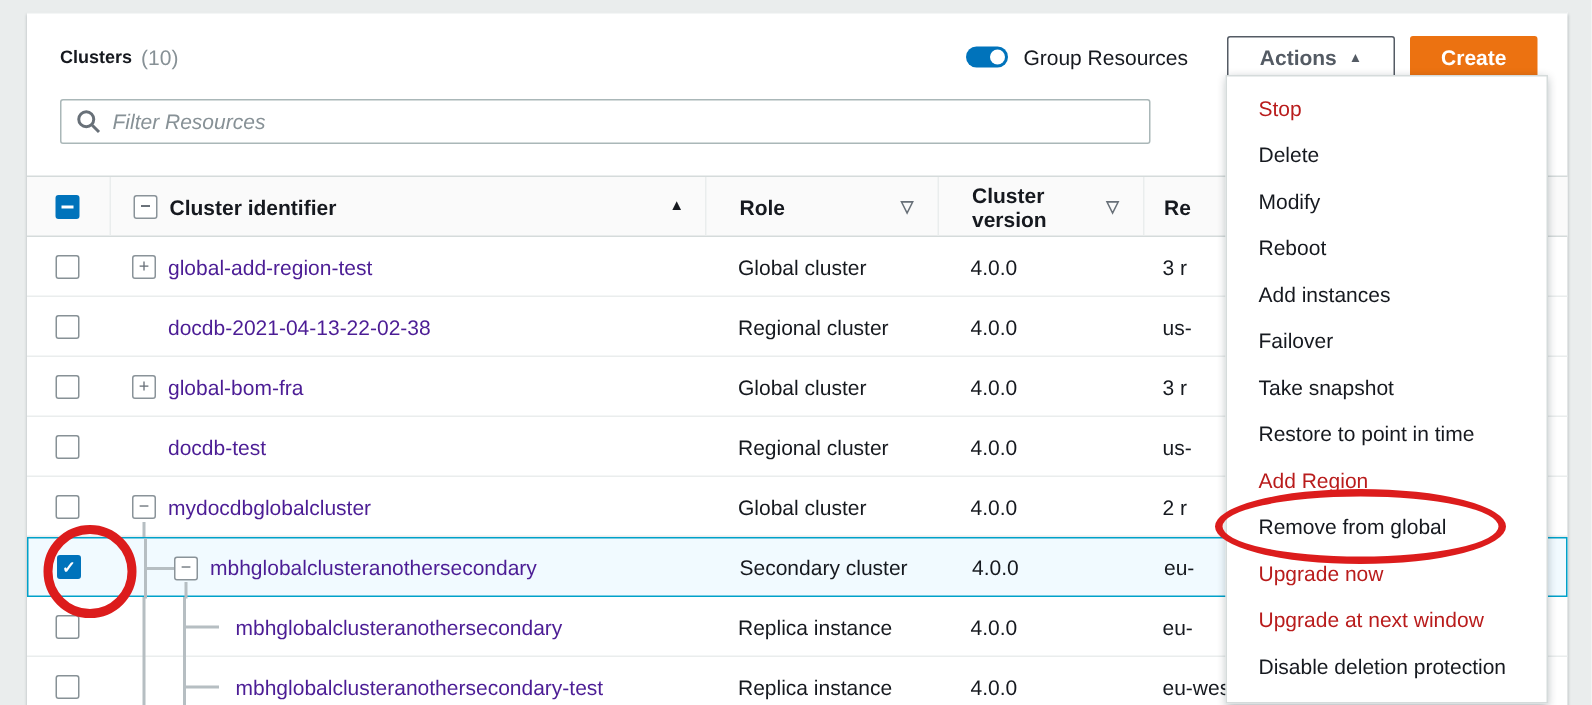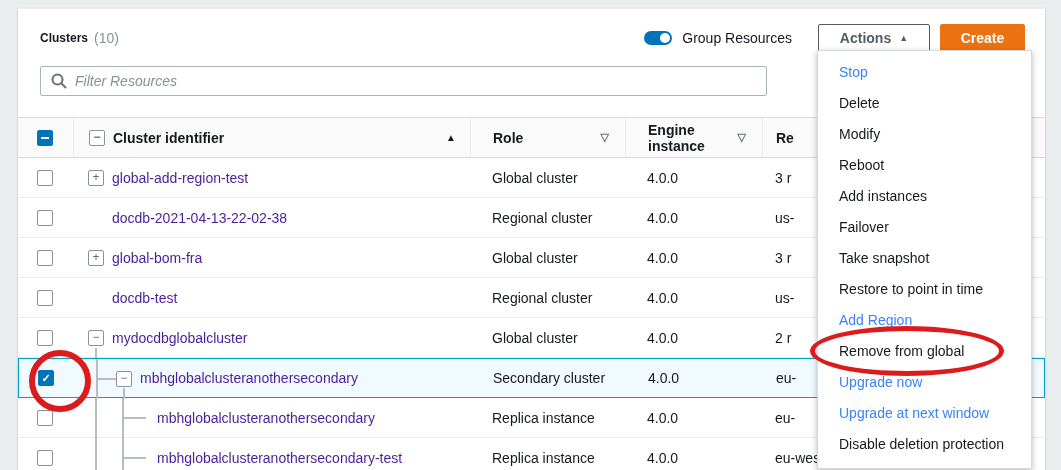--- a/index.html
+++ b/index.html
@@ -54,21 +54,21 @@
   .exp-l1{left:15px;} .exp-l2{left:42px;}
   .tree{position:absolute;background:#b6bec2;}
   .link{color:#4c1d95;text-decoration:none;cursor:pointer;white-space:nowrap;}
   .ind-1{margin-left:39px;} .ind-2{margin-left:66px;} .ind-3{margin-left:84px;}
   .row-selected{background:#f1faff;border:1px solid #00a1c9;border-bottom:1px solid #00a1c9;}
   .status-ok-icon{width:15px;height:15px;flex:none;}
   
   .dropdown{position:absolute;left:817px;top:50px;width:213px;z-index:10;background:#fff;
             border:1px solid #d5dbdb;box-shadow:0 2px 6px rgba(0,28,36,.3);padding:6px 0 8px 0;}
   .menu-item{height:31px;line-height:31px;padding-left:21px;font-size:14px;color:#16191f;cursor:pointer;white-space:nowrap;}
-  .menu-item.disabled{color:#3b82f6;cursor:default;}
+  .menu-item.disabled{color:#b91c1c;cursor:default;}
   
   .annot{position:absolute;border-style:solid;border-color:#dc1c1c;border-radius:50%;z-index:20;pointer-events:none;}
   .annot-checkbox{left:29px;top:350px;width:50px;height:50px;border-width:6px;}
   .annot-menu{left:810px;top:326px;width:184px;height:40px;border-width:5px;}
 </style>
 </head>
 <body>
 
 <div class="stage">
   <div class="panel">
@@ -105,21 +105,21 @@
         <div class="th c-id">
           <span class="expander exp-l1">−</span>
           <span class="ind-1">Cluster identifier</span>
           <span class="sort-caret">▲</span>
         </div>
         <div class="th c-role">
           <span>Role</span>
           <span class="filter-caret">▽</span>
         </div>
         <div class="th c-engine">
-          <span>Engine instance</span>
+          <span>Cluster version</span>
           <span class="filter-caret">▽</span>
         </div>
         <div class="th c-region">
             <span>Re</span>
           </div>
         <div class="th c-status"></div>
       </div>
 
       <div class="tr">
         <div class="td c-select">

